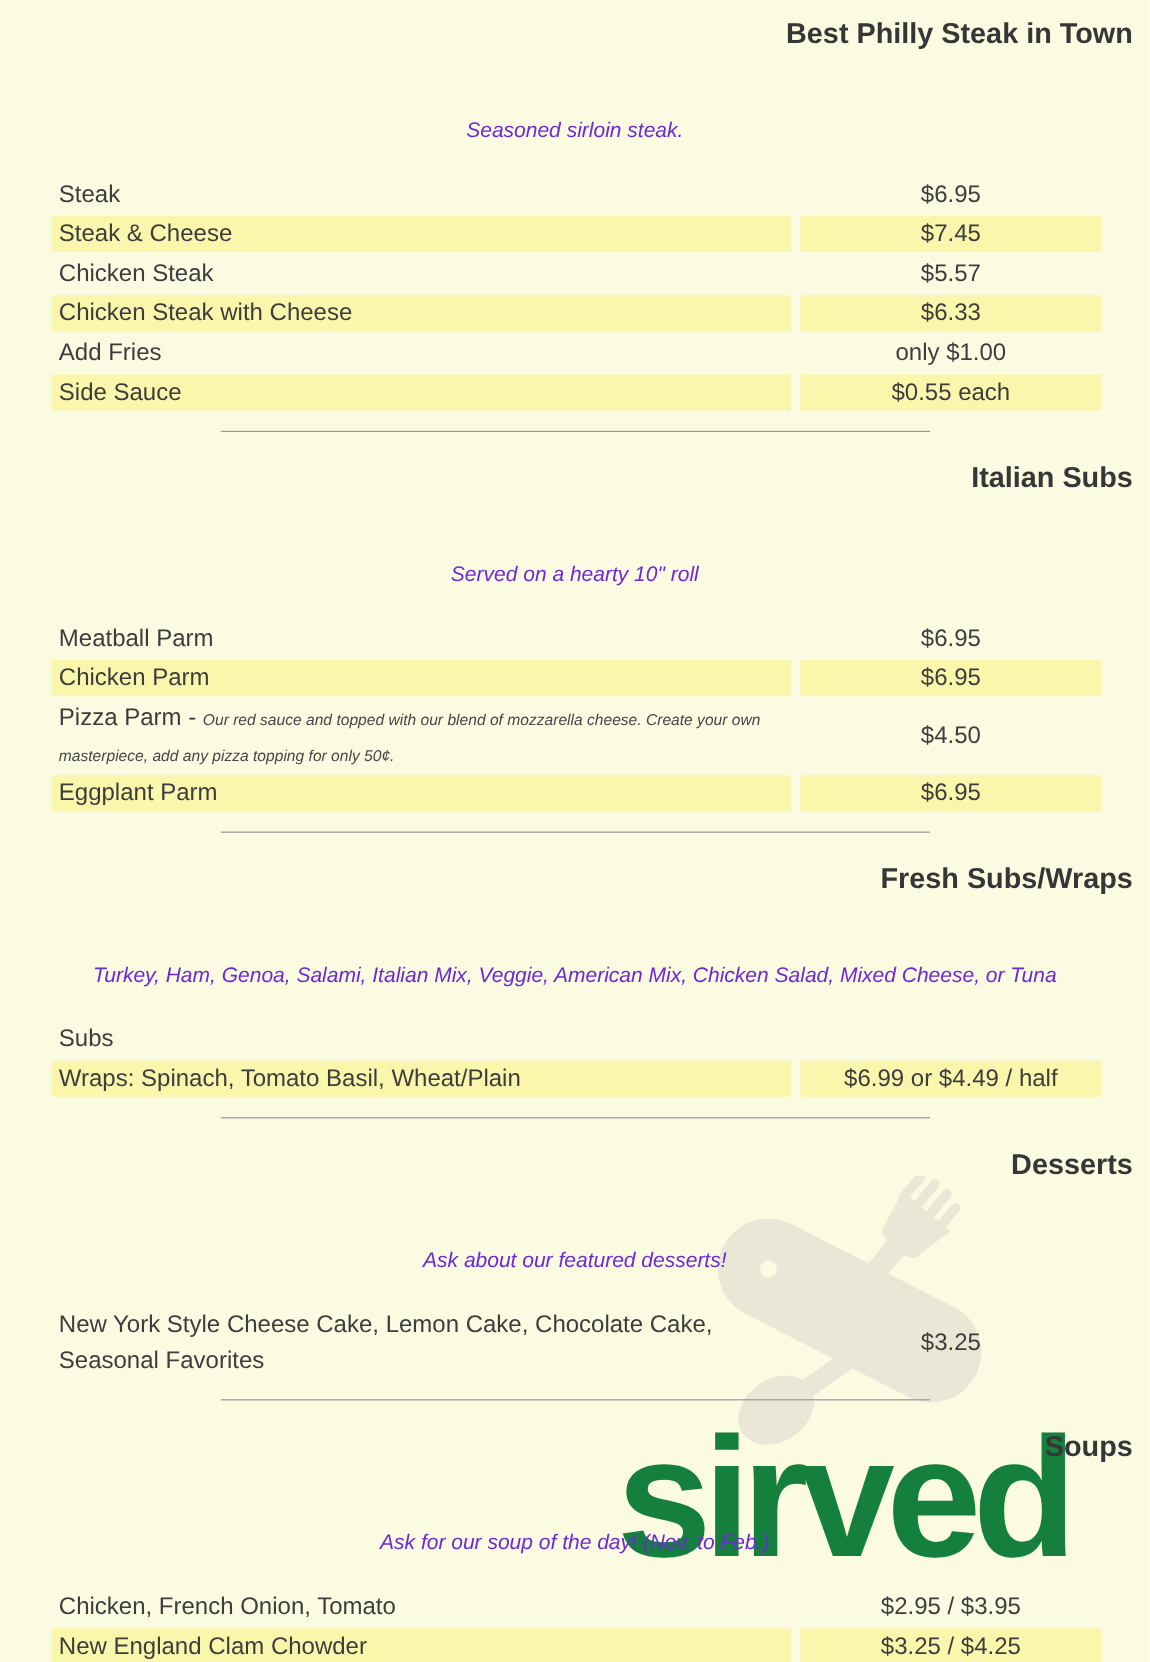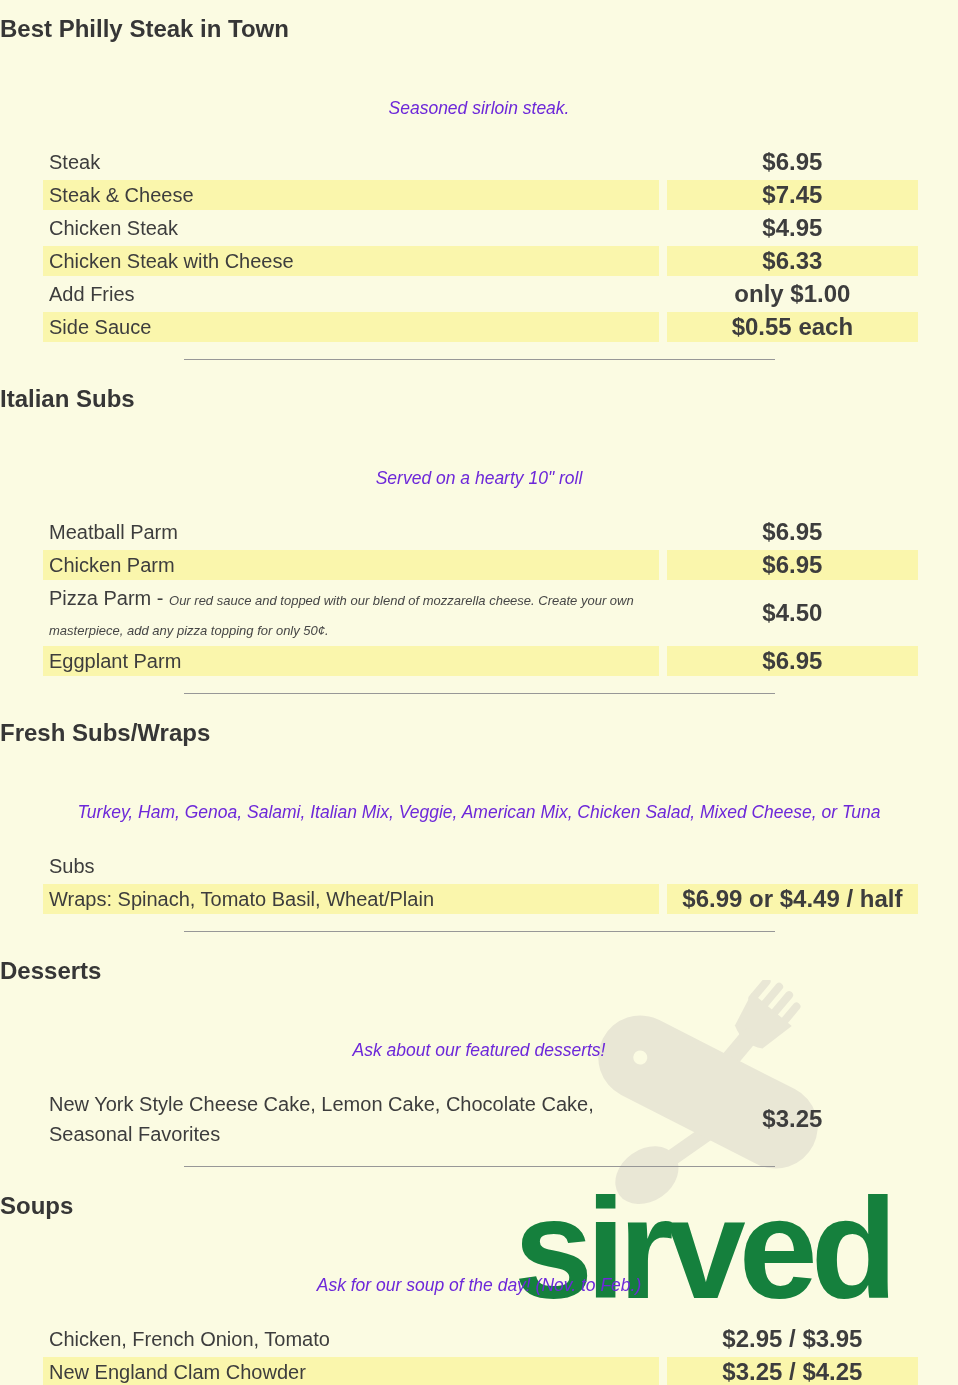--- a/index.html
+++ b/index.html
@@ -13,41 +13,41 @@
   }
   .watermark-layer{position:absolute;inset:0;z-index:0;}
   .wm-logo{position:absolute;left:588px;top:980px;}
   .wm-text{
     position:absolute;left:514px;top:1178px;
     font-size:142px;font-weight:bold;letter-spacing:-7px;
     line-height:1;color:#15803d;
   }
   .content{position:relative;z-index:1;padding-top:16px;}
   .sec-title{
-    margin:26px 0 0;text-align:left;
+    margin:26px 14px 0;text-align:right;
     font-size:24px;font-weight:bold;color:#363636;line-height:1.08;
   }
   .sec-title.first{margin-top:0;}
   .subtitle{
     margin-top:56px;text-align:center;
     font-style:italic;font-size:17.5px;color:#6d28d9;
   }
   .note{margin-top:5px;text-align:center;font-style:italic;font-size:13px;color:#3a3a3a;}
   .note-label{font-weight:bold;margin-right:4px;}
   .items{margin-top:28px;}
   .row{display:flex;margin:0 40px 3px 43px;min-height:30px;align-items:stretch;}
   .cell{background:transparent;}
   .cell.name{
     width:614px;margin-right:8px;padding-left:6px;
     font-size:20px;line-height:30px;
   }
   .item-desc{font-size:13px;font-style:italic;line-height:1.35;color:#464646;}
   .cell.price{
-    width:253px;font-size:24px;line-height:30px;text-align:right;
-    display:flex;align-items:center;justify-content:center;font-weight:bold;
+    width:253px;font-size:20px;line-height:30px;text-align:right;
+    display:flex;align-items:center;justify-content:center;
   }
   .row.hl .cell{background:#faf6ac;}
   .divider{
     margin:17px auto 0;width:591px;height:0;
     border:none;border-top:1px solid #979797;
   }
 </style>
 </head>
 <body>
 
@@ -86,21 +86,21 @@
       <div class="row">
         <div class="cell name">Steak</div>
         <div class="cell price">$6.95</div>
       </div>
       <div class="row hl">
         <div class="cell name">Steak &amp; Cheese</div>
         <div class="cell price">$7.45</div>
       </div>
       <div class="row">
         <div class="cell name">Chicken Steak</div>
-        <div class="cell price">$4.95</div>
+        <div class="cell price">$5.57</div>
       </div>
       <div class="row hl">
         <div class="cell name">Chicken Steak with Cheese</div>
         <div class="cell price">$6.33</div>
       </div>
       <div class="row">
         <div class="cell name">Add Fries</div>
         <div class="cell price">only $1.00</div>
       </div>
       <div class="row hl">

